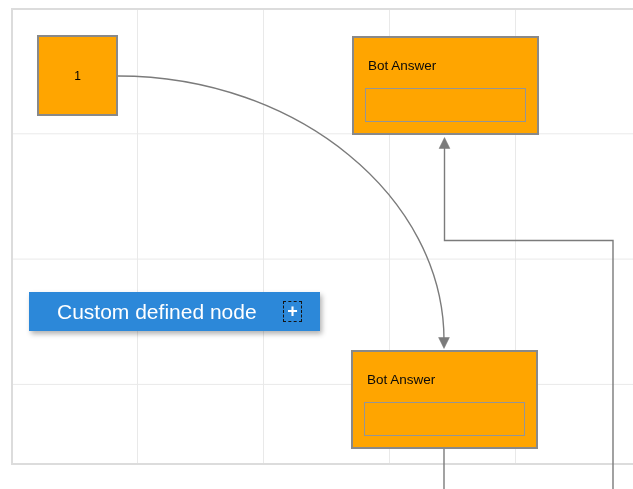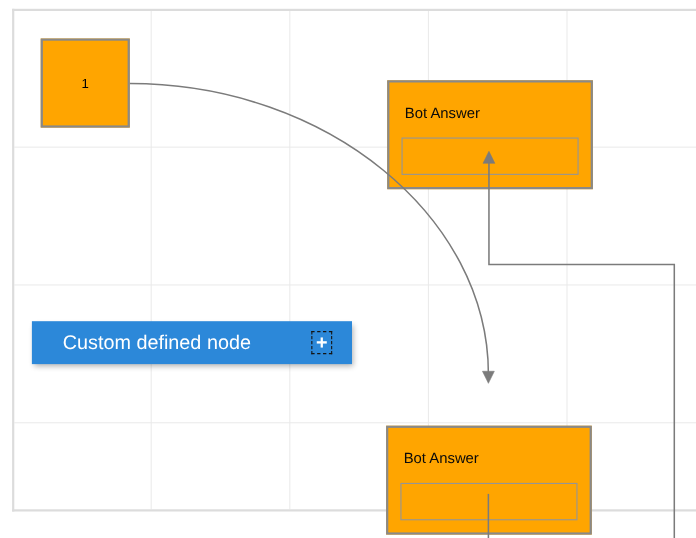--- a/index.html
+++ b/index.html
@@ -50,21 +50,20 @@
     background: #ffa500;
     border: 2px solid #898989;
     display: flex; align-items: center; justify-content: center;
     font-size: 12px; color: #000000;
   }
 
   .bot-node {
     width: 187px; height: 99px;
     background: #ffa500;
     border: 2px solid #898989;
-    margin-top: 37px;
   }
   .bot-node.top    { left: 352px; top: 36px; }
   .bot-node.bottom { left: 351px; top: 350px; }
   .bot-title {
     position: absolute; left: 14px; top: 20px;
     font-size: 13.5px; color: #0a0a0a; white-space: nowrap;
   }
   .bot-input {
     position: absolute; left: 11px; top: 50px;
     width: 161px; height: 34px;
@@ -75,21 +74,21 @@
   .custom-node {
     left: 29px; top: 292px;
     width: 291px; height: 39px;
     background: #2c88d9;
     box-shadow: 2px 3px 5px rgba(0,0,0,0.30);
     display: flex; align-items: center;
     color: #ffffff;
   }
   .custom-label {
     margin-left: 28px;
-    font-size: 18px;
+    font-size: 21px;
     white-space: nowrap;
   }
   .add-btn {
     position: absolute; left: 254px; top: 9px;
     width: 19px; height: 21px;
     border: 1px dashed #141414;
     display: flex; align-items: center; justify-content: center;
     cursor: pointer;
   }
   .plus-glyph {

